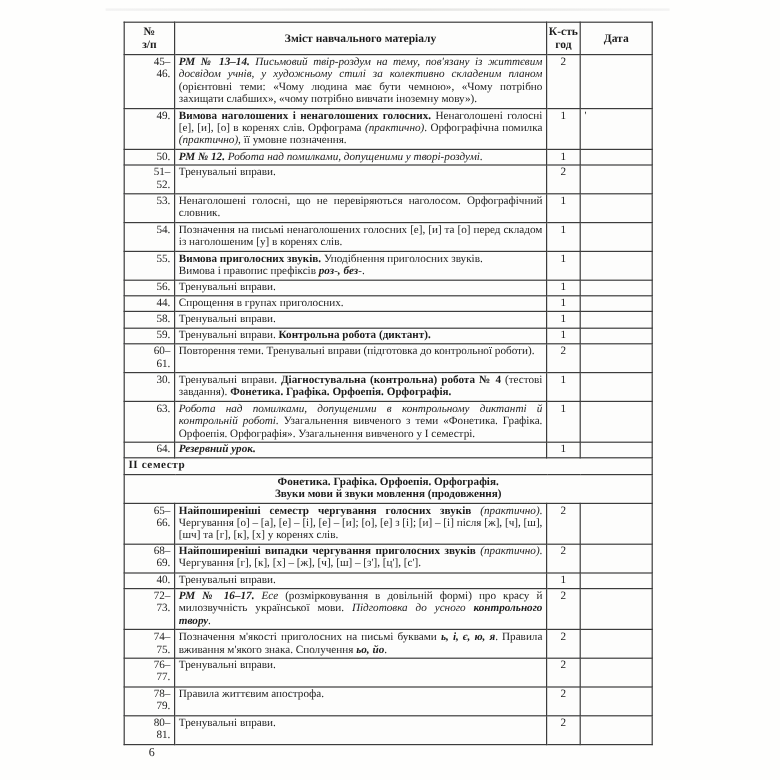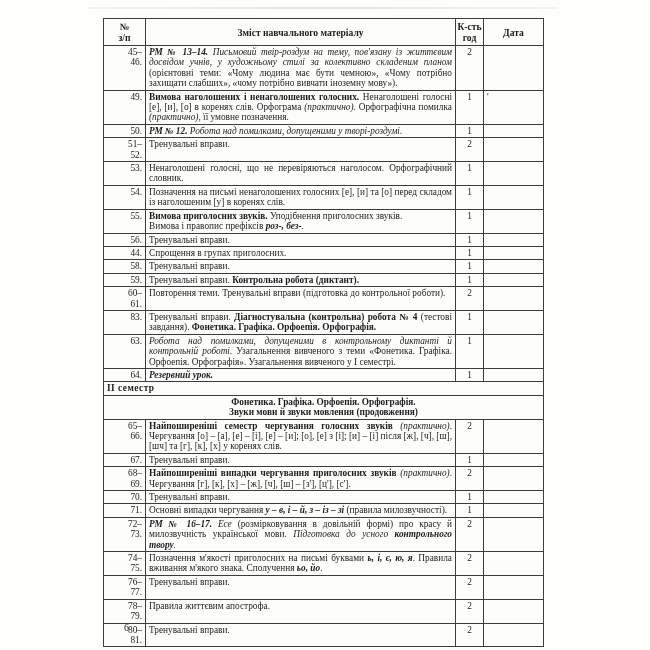--- a/index.html
+++ b/index.html
@@ -145,21 +145,21 @@
         <td class="date"></td>
       </tr>
       <tr>
         <td class="num">60–
 61.</td>
         <td class="content"><span>Повторення теми. Тренувальні вправи (підготовка до контрольної роботи).</span></td>
         <td class="hours">2</td>
         <td class="date"></td>
       </tr>
       <tr>
-        <td class="num">83.</td>
+        <td class="num">30.</td>
         <td class="content"><span>Тренувальні вправи. </span><span class="b">Діагностувальна (контрольна) робота № 4 </span><span>(тестові завдання). </span><span class="b">Фонетика. Графіка. Орфоепія. Орфографія.</span></td>
         <td class="hours">1</td>
         <td class="date"></td>
       </tr>
       <tr>
         <td class="num">63.</td>
         <td class="content"><span class="i">Робота над помилками, допущеними в контрольному диктанті й контрольній роботі. </span><span>Узагальнення вивченого з теми «Фонетика. Графіка. Орфоепія. Орфографія». Узагальнення вивченого у І семестрі.</span></td>
         <td class="hours">1</td>
         <td class="date"></td>
       </tr>
@@ -177,41 +177,29 @@
 Звуки мови й звуки мовлення (продовження)</td>
       </tr>
       <tr>
         <td class="num">65–
 66.</td>
         <td class="content"><span class="b">Найпоширеніші семестр чергування голосних звуків </span><span class="i">(практично)</span><span>. Чергування [о] – [а], [е] – [і], [е] – [и]; [о], [е] з [і]; [и] – [і] після [ж], [ч], [ш], [шч] та [г], [к], [х] у коренях слів.</span></td>
         <td class="hours">2</td>
         <td class="date"></td>
       </tr>
       <tr>
-        <td class="num">67.</td>
-        <td class="content"><span>Тренувальні вправи.</span></td>
-        <td class="hours">1</td>
-        <td class="date"></td>
-      </tr>
-      <tr>
         <td class="num">68–
 69.</td>
         <td class="content"><span class="b">Найпоширеніші випадки чергування приголосних звуків </span><span class="i">(практично)</span><span>. Чергування [г], [к], [х] – [ж], [ч], [ш] – [з'], [ц'], [с'].</span></td>
         <td class="hours">2</td>
         <td class="date"></td>
       </tr>
       <tr>
-        <td class="num">70.</td>
-        <td class="content"><span>Тренувальні вправи.</span></td>
-        <td class="hours">1</td>
-        <td class="date"></td>
-      </tr>
-      <tr>
-        <td class="num">71.</td>
-        <td class="content"><span>Основні випадки чергування </span><span class="bi">у – в, і – й, з – із – зі </span><span>(правила милозвучності).</span></td>
+        <td class="num">40.</td>
+        <td class="content"><span>Тренувальні вправи.</span></td>
         <td class="hours">1</td>
         <td class="date"></td>
       </tr>
       <tr>
         <td class="num">72–
 73.</td>
         <td class="content"><span class="bi">РМ № 16–17. </span><span class="i">Есе </span><span>(розмірковування в довільній формі) про красу й милозвучність української мови. </span><span class="i">Підготовка до усного </span><span class="bi">контрольного твору</span><span class="i">.</span></td>
         <td class="hours">2</td>
         <td class="date"></td>
       </tr>

